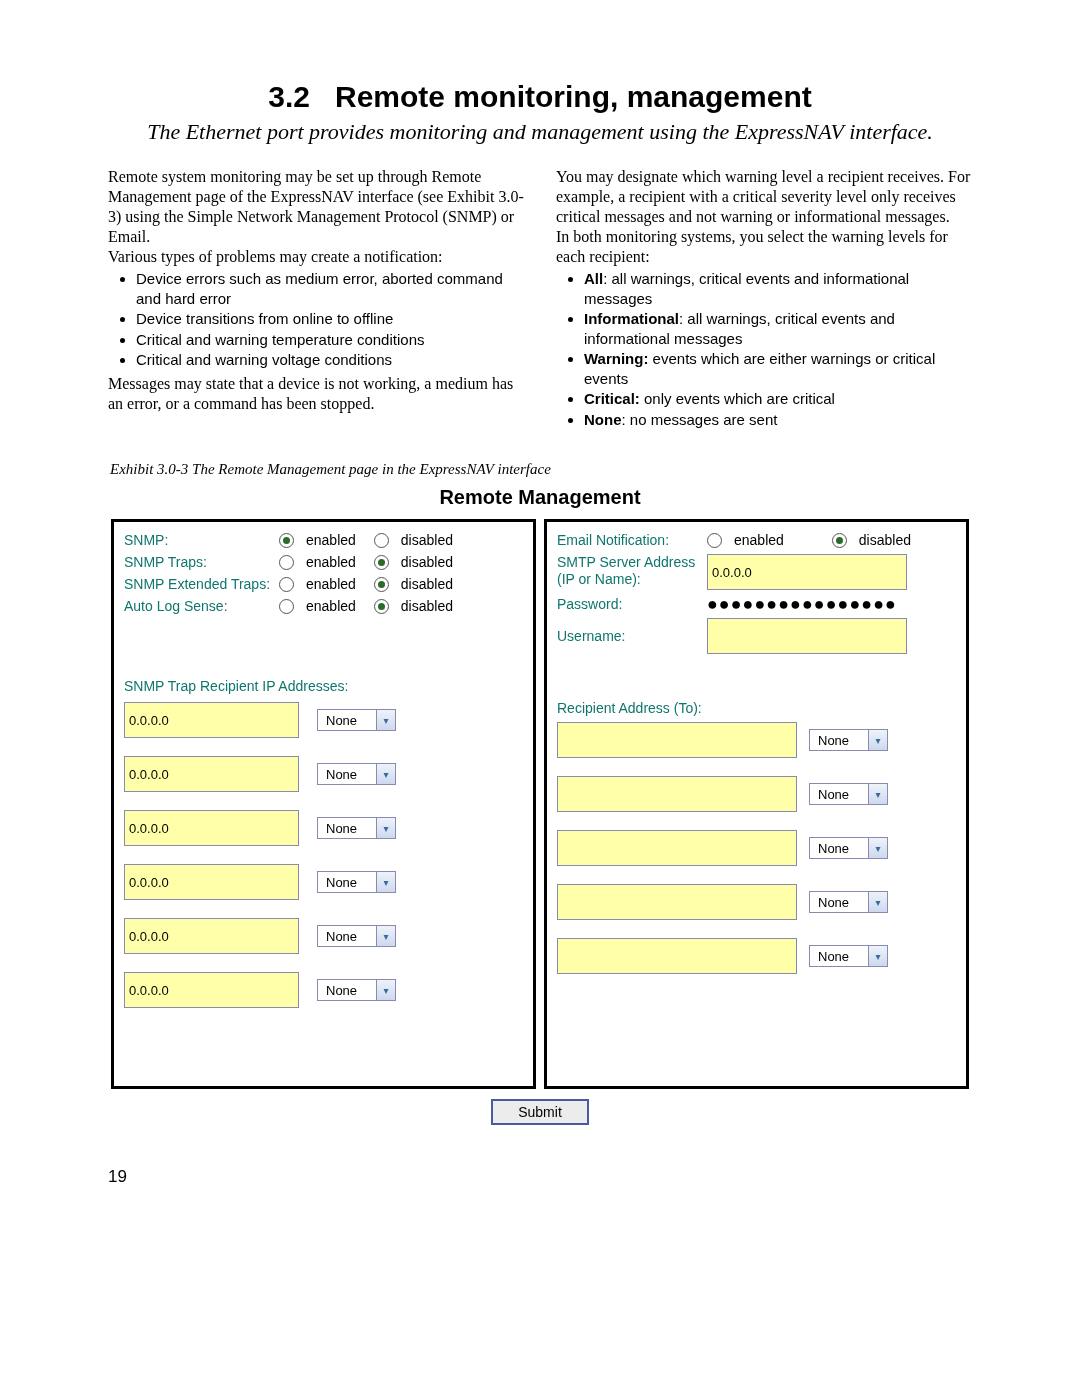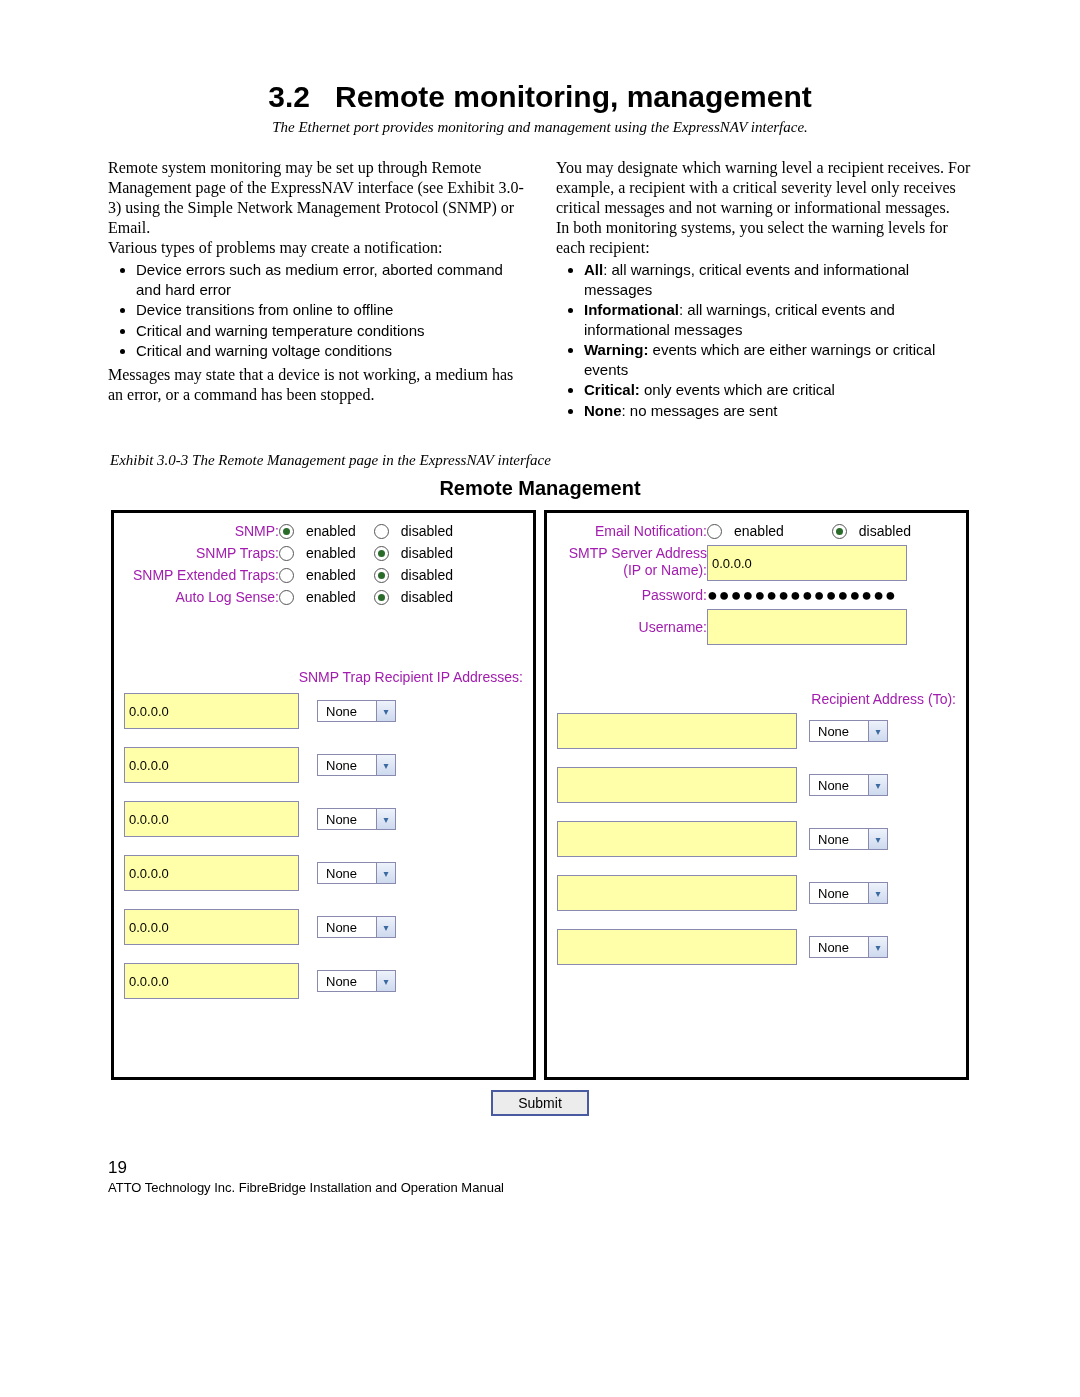--- a/index.html
+++ b/index.html
@@ -15,21 +15,21 @@
   .heading {
     font-family: Arial, Helvetica, sans-serif;
     font-weight: 700;
     font-size: 30px;
     text-align: center;
     margin-bottom: 5px;
   }
   .subhead {
     font-style: italic;
     text-align: center;
-    font-size: 15px;
+    font-size: 22px;
     margin-bottom: 22px;
   }
   .cols {
     display: flex;
     gap: 32px;
   }
   .col {
     flex: 1;
     font-size: 16px;
     line-height: 1.25;
@@ -64,21 +64,21 @@
   }
   .panel {
     flex: 1;
     border: 3px solid #000;
     padding: 10px 10px 16px 10px;
     font-family: Arial, Helvetica, sans-serif;
     font-size: 14px;
     box-sizing: border-box;
     min-height: 570px;
   }
-  .red { color: #a21caf; text-align: right; }
+  .red { color: #0f766e; }
   .row {
     display: flex;
     align-items: center;
     margin-bottom: 6px;
   }
   .lbl { flex: 0 0 155px; }
   .lbl2 { flex: 0 0 150px; }
   .radio-wrap { display: flex; align-items: center; gap: 12px; margin-right: 18px; }
   .radio {
     width: 13px; height: 13px; border: 1px solid #555; border-radius: 50%;
@@ -333,14 +333,13 @@
     </div>
   </div>
 </div>
 
 <div class="submit-wrap">
   <button class="submit-btn">Submit</button>
 </div>
 
 <div class="footer">
   <div class="pg">19</div>
-  <div class="src">ATTO Technology Inc. FibreBridge Installation and Operation Manual</div>
 </div>
 
 </body></html>

